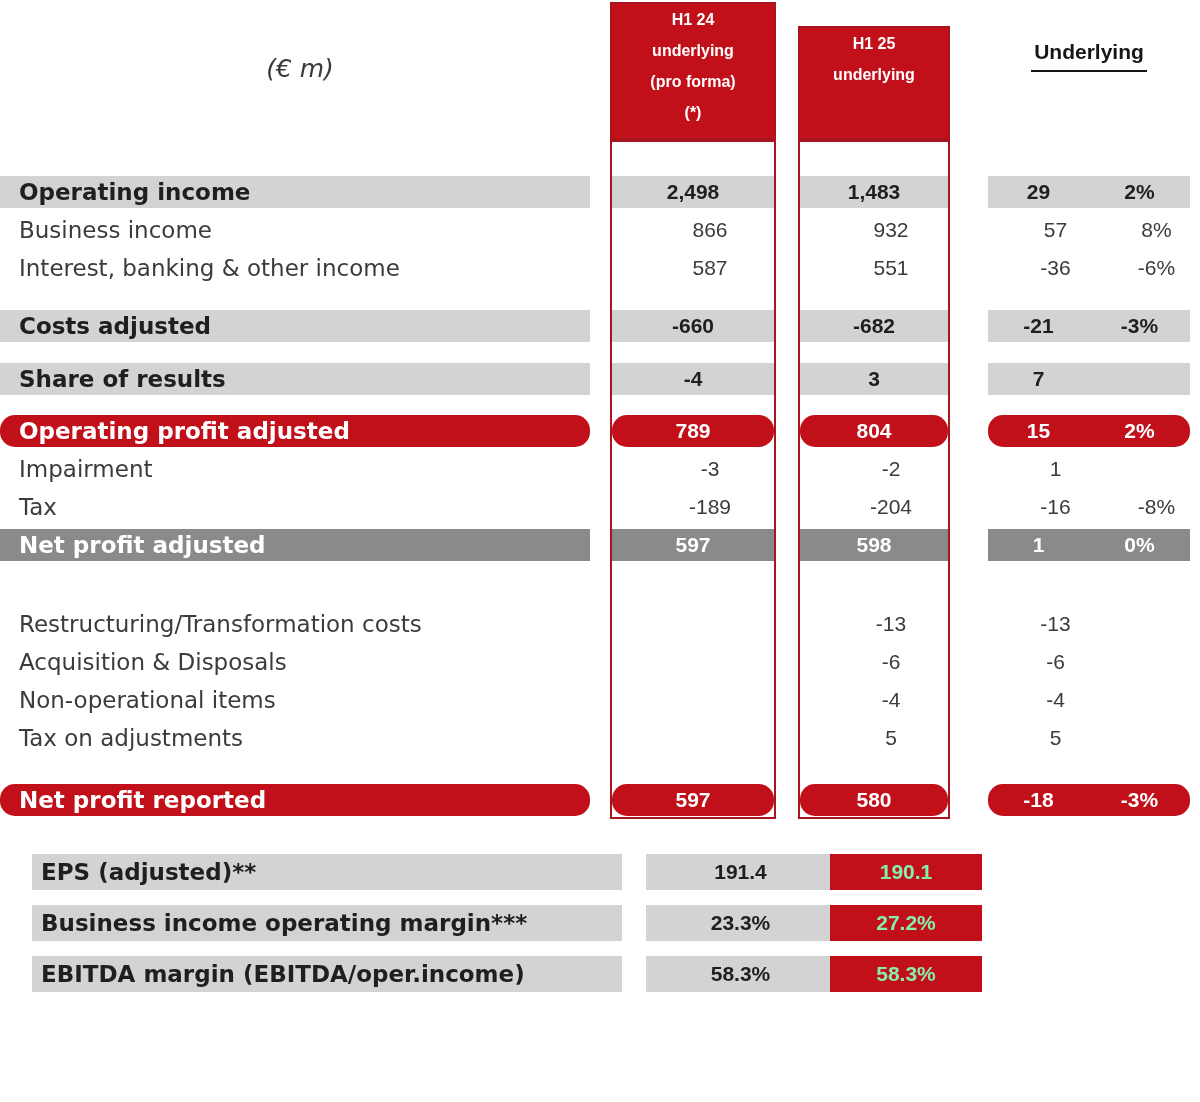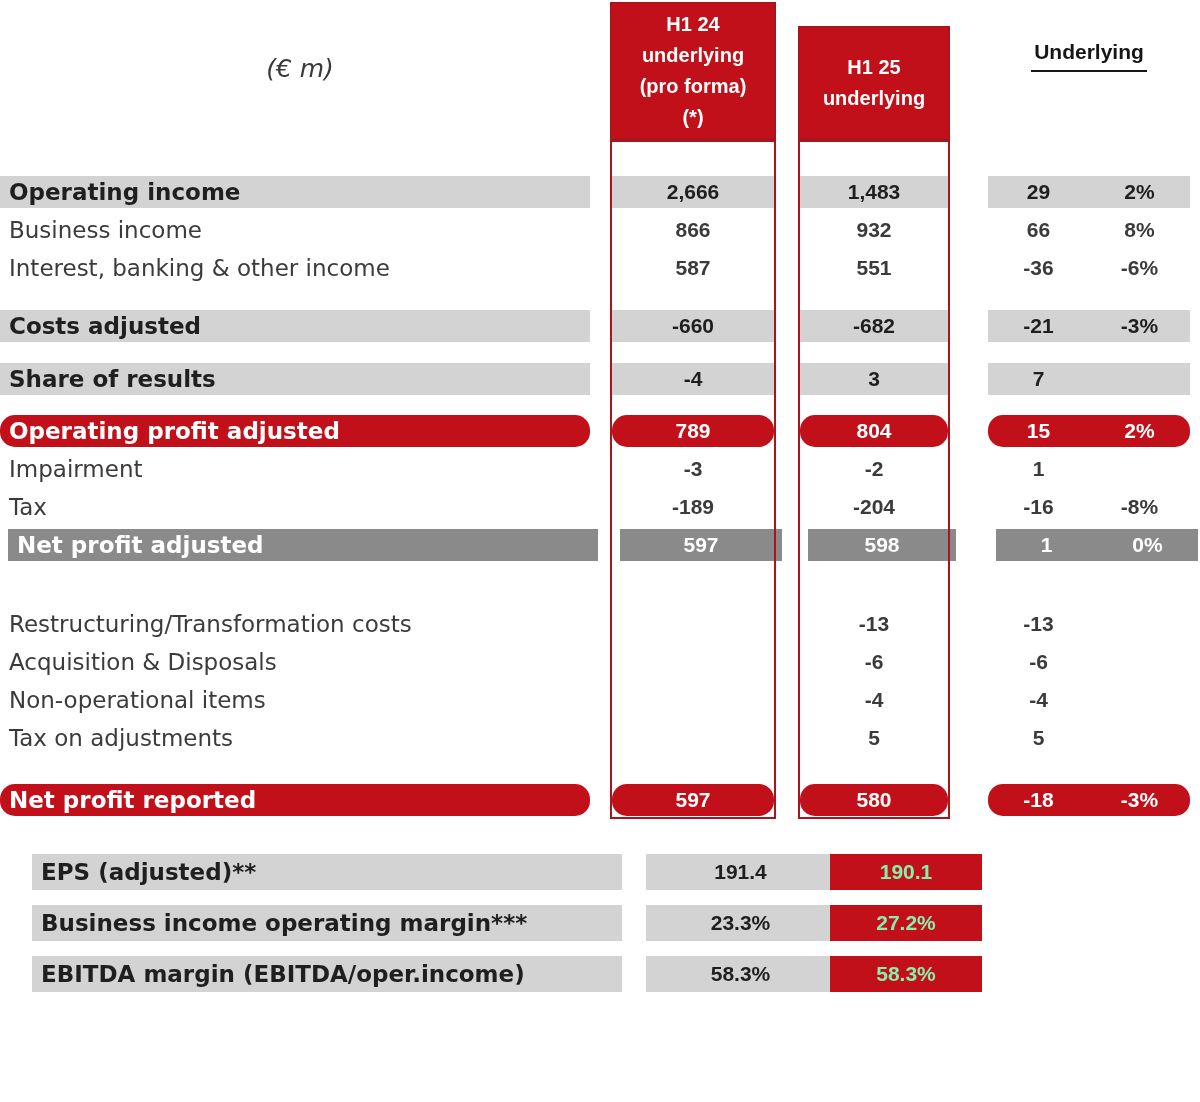--- a/index.html
+++ b/index.html
@@ -12,22 +12,22 @@
   }
   html,body{margin:0;padding:0;background:#fff;}
   #stage{
     position:relative;width:1200px;height:1102px;background:#fff;overflow:hidden;
     font-family:"Liberation Sans",sans-serif;
   }
   
   .hdr-box{
     position:absolute;box-sizing:border-box;border:2px solid var(--redb);
     background:var(--red);color:#fff;font-weight:bold;text-align:center;
-    display:flex;flex-direction:column;justify-content:center;
-    font-size:20px;line-height:31px;
+    display:flex;flex-direction:column;justify-content:flex-start;
+    font-size:16px;line-height:31px;
   }
   #hdr1{left:610px;top:2px;width:166px;height:138px;}
   #hdr2{left:798px;top:26px;width:152px;height:114px;}
   #hdrDelta{
     position:absolute;left:988px;top:34px;width:202px;text-align:center;
     font-size:21px;font-weight:bold;color:#161616;line-height:35px;
   }
   #hdrDelta .u-line{display:inline-block;border-bottom:2px solid #161616;padding:0 3px 1px 3px;}
   #unitLabel{
     position:absolute;left:225px;top:54px;width:150px;text-align:center;
@@ -40,34 +40,34 @@
   #box2{left:798px;top:140px;width:152px;height:679px;}
   
   #rows{position:absolute;left:0;top:140px;width:1200px;}
   .row{position:relative;height:38px;}
   .spacer{width:100%;}
   .cell{
     position:absolute;top:3px;bottom:3px;display:flex;align-items:center;box-sizing:border-box;
     font-size:21px;font-weight:bold;color:var(--ink);
   }
   .c-label{
-    left:0;width:590px;padding-left:9px;font-size:23px;
+    left:0;width:590px;padding-left:19px;font-size:23px;
     font-family:"DejaVu Sans",sans-serif;white-space:nowrap;
   }
   .c-label.indent{font-weight:normal;color:var(--soft);}
   .c-v1{left:612px;width:162px;justify-content:center;}
   .c-v2{left:800px;width:148px;justify-content:center;}
   .c-delta{left:988px;width:202px;}
   .c-delta .sub{width:50%;text-align:center;}
   
   .s-gray .cell{background:var(--lgray);}
   .s-red .cell{background:var(--red);color:#fff;border-radius:15px;}
-  .s-darkgray .cell{background:var(--dgray);color:#fff;margin-left:8px;}
+  .s-darkgray .cell{background:var(--dgray);color:#fff;}
   .s-plain .cell{background:transparent;}
-  .s-plain .c-v1,.s-plain .c-v2,.s-plain .c-delta{font-weight:bold;color:var(--soft);}
+  .s-plain .c-v1,.s-plain .c-v2,.s-plain .c-delta{font-weight:normal;color:var(--soft);margin-left:17px;}
   
   #metrics{position:absolute;left:0;top:852px;width:1200px;}
   .metric-row{position:relative;height:40px;margin-bottom:11px;margin-left:32px;}
   .m-cell{
     position:absolute;top:2px;bottom:2px;display:flex;align-items:center;box-sizing:border-box;
     font-weight:bold;font-size:21px;
   }
   .m-label{
     left:0;width:590px;padding-left:9px;background:var(--lgray);color:var(--ink);
     font-size:23px;font-family:"DejaVu Sans",sans-serif;white-space:nowrap;
@@ -97,33 +97,33 @@
     <div>underlying</div>
   </div>
   <div id="hdrDelta">
     <div><span class="u-line">Underlying</span></div>
   </div>
 
   <div id="rows">
       <div class="spacer" style="height: 33px;"></div>
       <div class="row s-gray">
         <div class="cell c-label">Operating income</div>
-        <div class="cell c-v1">2,666</div>
+        <div class="cell c-v1">2,498</div>
         <div class="cell c-v2">1,483</div>
         <div class="cell c-delta">
           <div class="sub">29</div>
           <div class="sub">2%</div>
         </div>
       </div>
       <div class="row s-plain">
         <div class="cell c-label indent">Business income</div>
         <div class="cell c-v1">866</div>
         <div class="cell c-v2">932</div>
         <div class="cell c-delta">
-          <div class="sub">66</div>
+          <div class="sub">57</div>
           <div class="sub">8%</div>
         </div>
       </div>
       <div class="row s-plain">
         <div class="cell c-label indent">Interest, banking &amp; other income</div>
         <div class="cell c-v1">587</div>
         <div class="cell c-v2">551</div>
         <div class="cell c-delta">
           <div class="sub">-36</div>
           <div class="sub">-6%</div>

